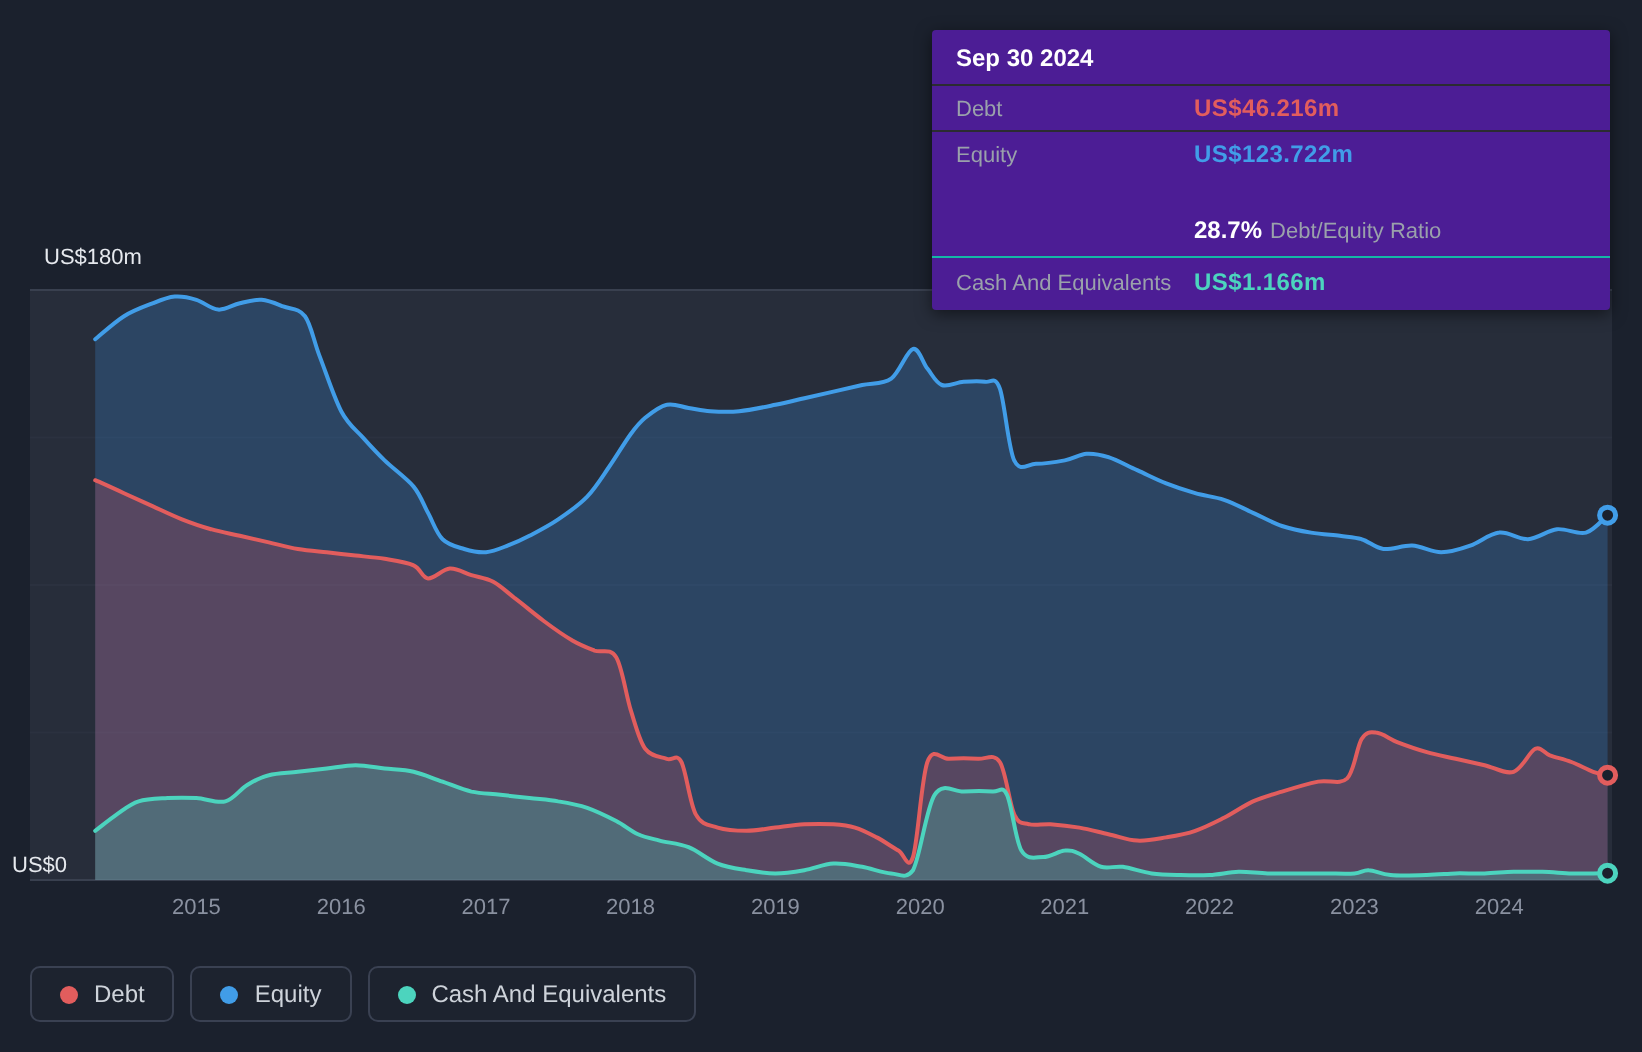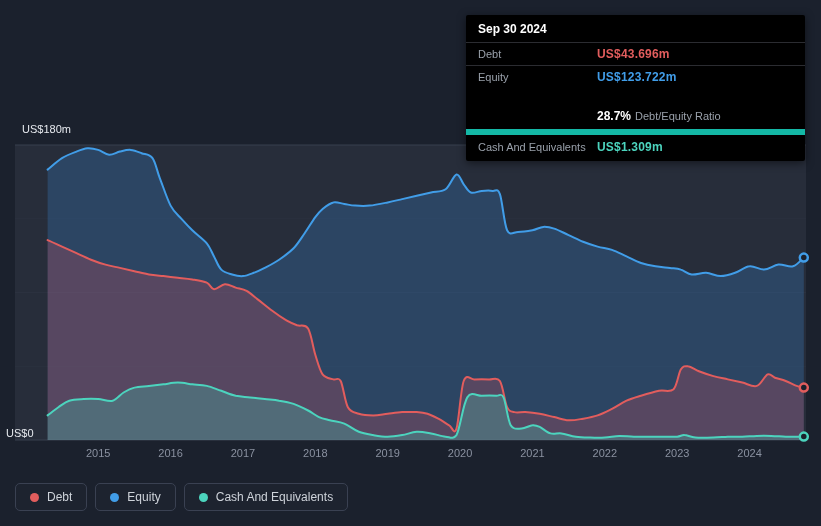--- a/index.html
+++ b/index.html
@@ -6,26 +6,26 @@
   body{font-family:"Liberation Sans", sans-serif;}
   .panel{position:relative;width:821px;height:526px;background:#1b212d;overflow:hidden;}
 
   .y-label{position:absolute;color:#e6e9ee;font-size:11px;z-index:5;}
   .y-label-top{left:22px;top:123px;}
   .y-label-bottom{left:6px;top:427px;}
 
   .chart-svg{position:absolute;left:15px;top:145px;overflow:visible;}
 
   
-  .tooltip{position:absolute;left:466px;top:15px;width:339px;background:#000000;border-radius:2px;z-index:10;box-shadow:0 2px 8px rgba(0,0,0,.5);}
+  .tooltip{position:absolute;left:466px;top:15px;width:339px;background:#4c1d95;border-radius:2px;z-index:10;box-shadow:0 2px 8px rgba(0,0,0,.5);}
   .tt-header{padding:7px 12px 6px;color:#ffffff;font-size:12px;font-weight:bold;border-bottom:1px solid #2b2c31;}
   .tt-row{display:flex;align-items:baseline;padding:4px 12px;}
   .tt-row.bordered{border-bottom:1px solid #2b2c31;}
   .tt-row.tight-bottom{padding-bottom:1px;}
-  .tt-row.ratio{padding-top:1px;padding-bottom:6px;border-bottom:6px solid #14b8a6;}
+  .tt-row.ratio{padding-top:1px;padding-bottom:6px;border-bottom:1px solid #14b8a6;}
   .tt-label{width:119px;flex:0 0 119px;color:#9aa1ab;font-size:11px;}
   .tt-value{font-size:12px;font-weight:bold;letter-spacing:.2px;}
   .tt-ratio-pct{color:#ffffff;font-size:12px;font-weight:bold;}
   .tt-ratio-text{color:#9aa1ab;font-size:11px;margin-left:4px;margin-top:24px;}
 
   
   .legend{position:absolute;left:15px;top:483px;display:flex;gap:8px;z-index:5;}
   .legend-item{display:flex;align-items:center;gap:8px;height:26px;padding:0 14px;border:1px solid #3a4152;border-radius:5px;background:rgba(255,255,255,0.01);cursor:pointer;}
   .legend-dot{width:9px;height:9px;border-radius:50%;flex:0 0 9px;}
   .legend-label{color:#ced3da;font-size:12px;}
@@ -63,34 +63,34 @@
       <text x="517.4" y="312" fill="#8a91a0" font-size="11" text-anchor="middle" font-family="&quot;Liberation Sans&quot;, sans-serif">2021</text>
       <text x="589.8" y="312" fill="#8a91a0" font-size="11" text-anchor="middle" font-family="&quot;Liberation Sans&quot;, sans-serif">2022</text>
       <text x="662.2" y="312" fill="#8a91a0" font-size="11" text-anchor="middle" font-family="&quot;Liberation Sans&quot;, sans-serif">2023</text>
       <text x="734.6" y="312" fill="#8a91a0" font-size="11" text-anchor="middle" font-family="&quot;Liberation Sans&quot;, sans-serif">2024</text>
     </svg>
 
   <div class="tooltip">
     <div class="tt-header">Sep 30 2024</div>
     <div class="tt-row bordered">
       <span class="tt-label">Debt</span>
-      <span class="tt-value" style="color: rgb(226, 93, 93);">US$43.696m</span>
+      <span class="tt-value" style="color: rgb(226, 93, 93);">US$46.216m</span>
     </div>
     <div class="tt-row tight-bottom">
       <span class="tt-label">Equity</span>
       <span class="tt-value" style="color: rgb(65, 157, 232);">US$123.722m</span>
     </div>
     <div class="tt-row ratio">
       <span class="tt-label"></span>
       <span class="tt-ratio-pct">28.7%</span>
       <span class="tt-ratio-text">Debt/Equity Ratio</span>
     </div>
     <div class="tt-row" style="padding-top:5px;padding-bottom:7px;">
       <span class="tt-label">Cash And Equivalents</span>
-      <span class="tt-value" style="color: rgb(76, 212, 190);">US$1.309m</span>
+      <span class="tt-value" style="color: rgb(76, 212, 190);">US$1.166m</span>
     </div>
   </div>
 
   <div class="legend">
     <div class="legend-item">
       <span class="legend-dot" style="background-color: rgb(226, 93, 93);"></span>
       <span class="legend-label">Debt</span>
     </div>
     <div class="legend-item">
       <span class="legend-dot" style="background-color: rgb(65, 157, 232);"></span>

